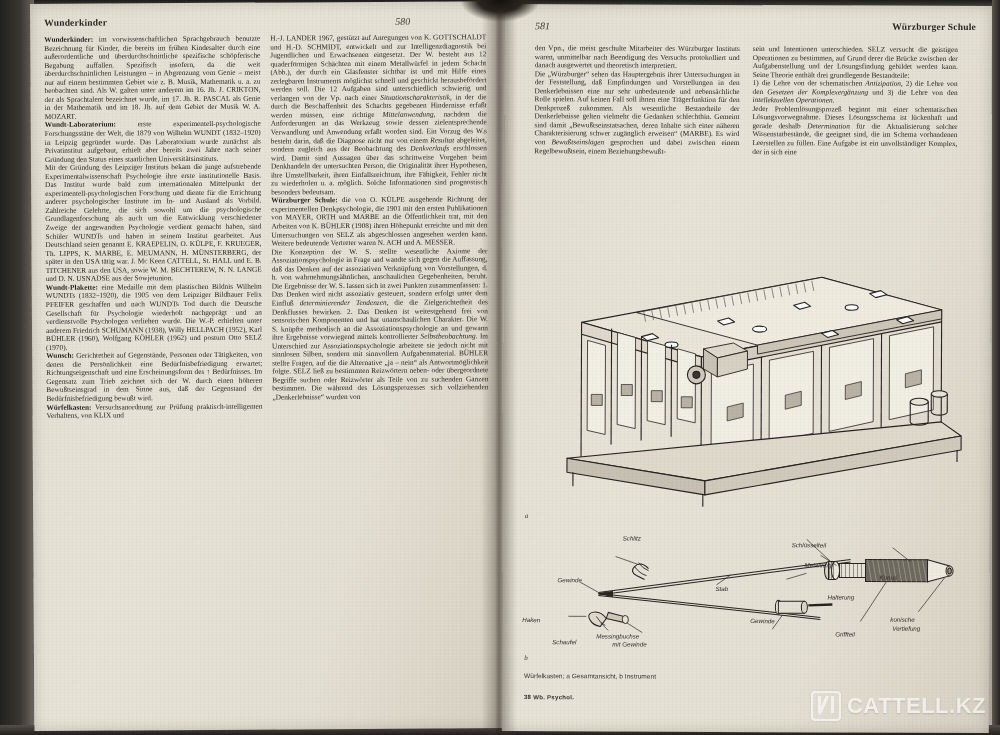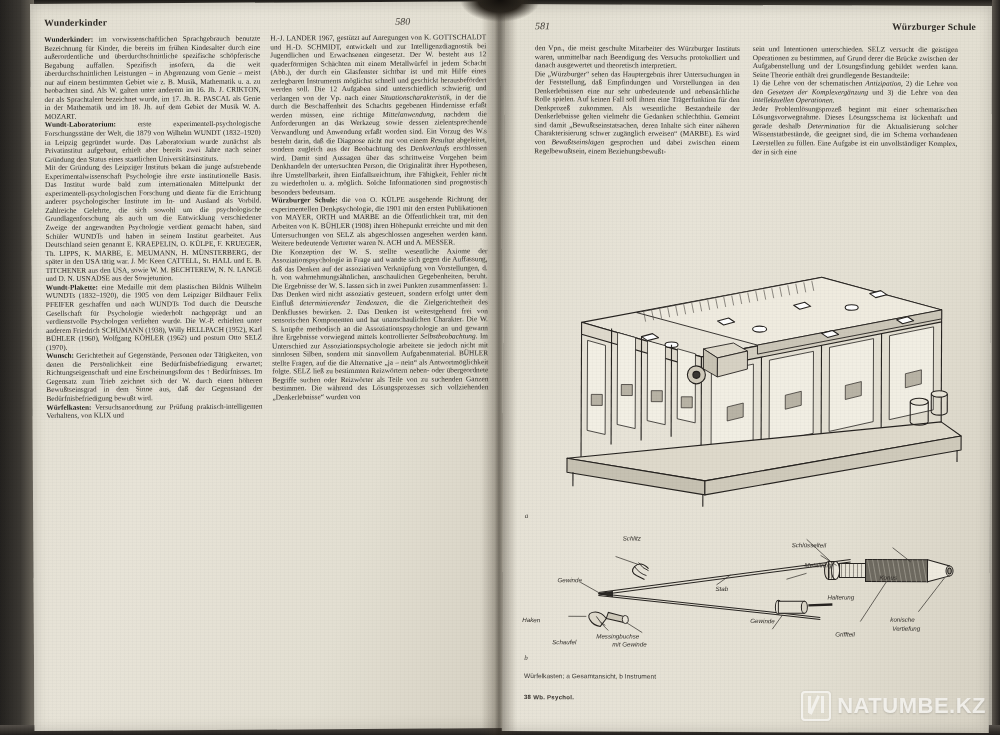--- a/index.html
+++ b/index.html
@@ -381,16 +381,16 @@
   </div>
 
   <div class="gutter"></div>
   <div class="gutter-top"></div>
   <div class="grain"></div>
 
   <div class="watermark">
     <div class="wm-mark">
       <div class="wm-slash"></div>
     </div>
-    <div class="wm-text">NATUMBE.KZ</div>
+    <div class="wm-text">CATTELL.KZ</div>
   </div>
 
 </div>
 
 </body></html>

